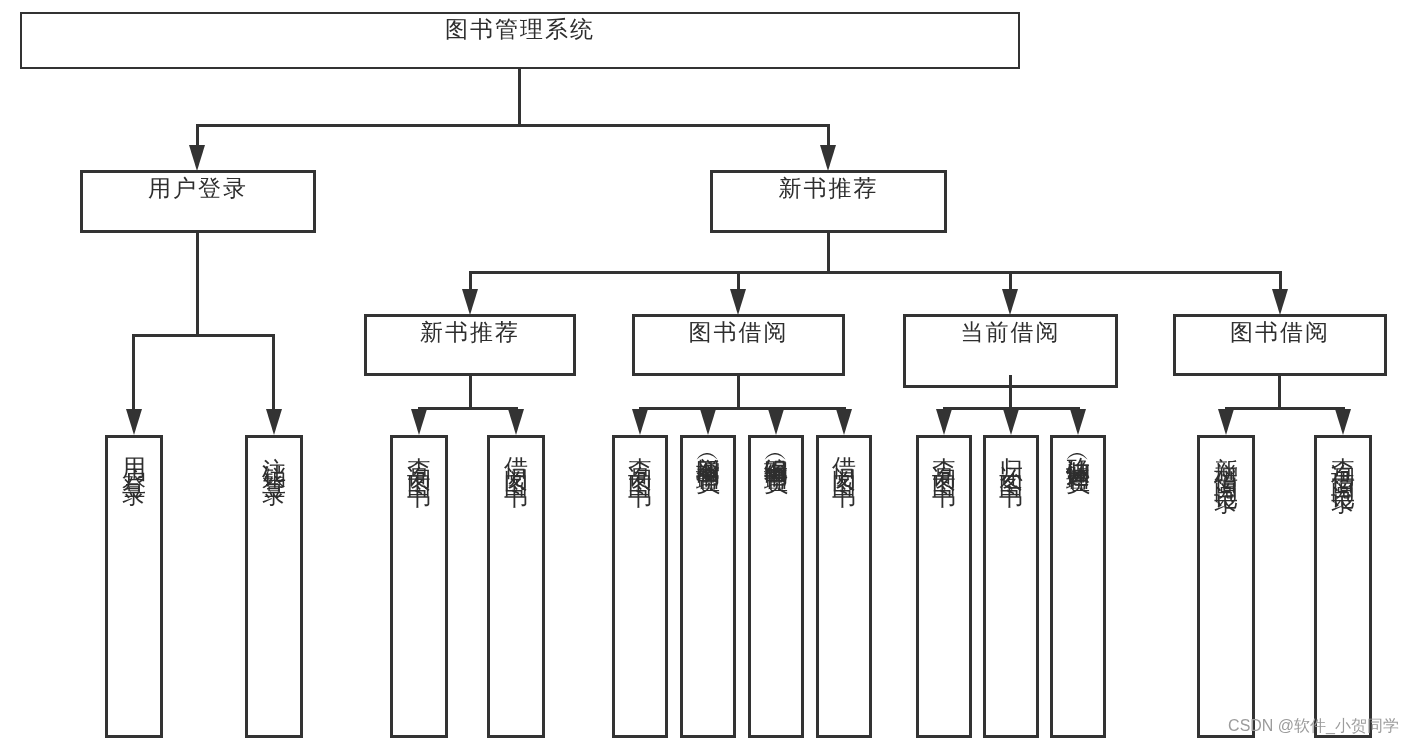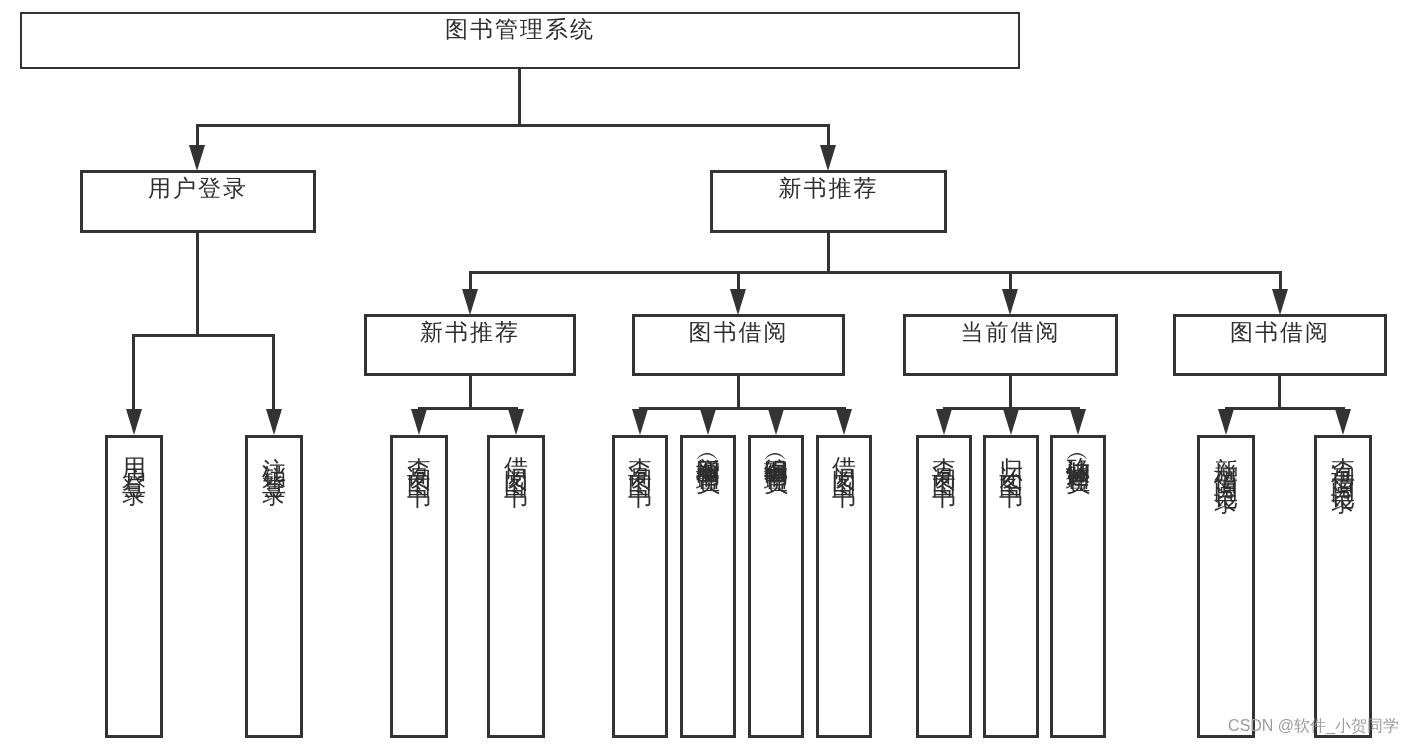--- a/index.html
+++ b/index.html
@@ -77,21 +77,21 @@
   <div class="arrow" style="left:1002px;top:289px"></div>
   <div class="vline" style="left:1279px;top:271px;height:20px"></div>
   <div class="arrow" style="left:1272px;top:289px"></div>
 
   <div class="box" style="left:364px;top:314px;width:212px;height:62px">
     <span class="hlabel">新书推荐</span>
   </div>
   <div class="box" style="left:632px;top:314px;width:213px;height:62px">
     <span class="hlabel">图书借阅</span>
   </div>
-  <div class="box" style="left:903px;top:314px;width:215px;height:62px">
+  <div class="box" style="left:903px;top:314px;width:215px;height:74px">
     <span class="hlabel">当前借阅</span>
   </div>
   <div class="box" style="left:1173px;top:314px;width:214px;height:62px">
     <span class="hlabel">图书借阅</span>
   </div>
 
   <div class="vline" style="left:469px;top:375px;height:34px"></div>
   <div class="hline" style="left:418px;top:407px;width:100px"></div>
   <div class="arrow" style="left:411px;top:409px"></div>
   <div class="arrow" style="left:508px;top:409px"></div>

